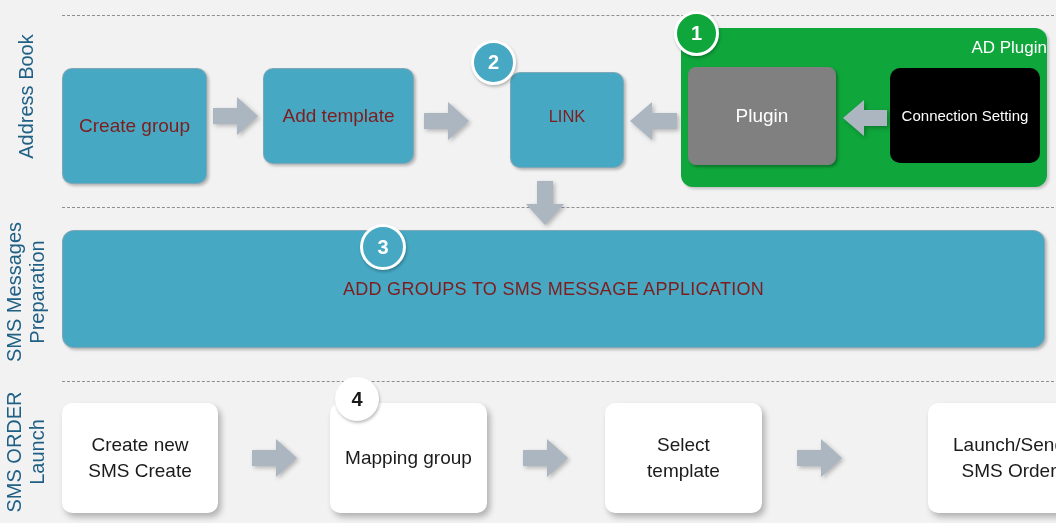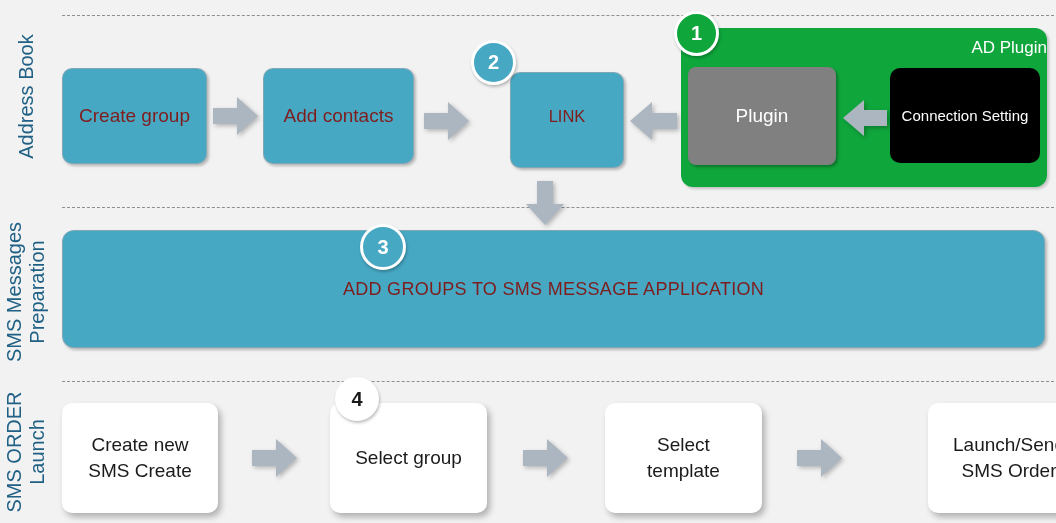--- a/index.html
+++ b/index.html
@@ -79,29 +79,29 @@
   <div class="lane-label" style="left:-74px;top:269px;height:46px;line-height:23px">
     <div>SMS Messages</div>
     <div>Preparation</div>
   </div>
 
   <div class="lane-label" style="left:-74px;top:429px;height:46px;line-height:23px">
     <div>SMS ORDER</div>
     <div>Launch</div>
   </div>
 
-  <div class="box teal" style="left:62px;top:68px;width:145px;height:96px">Create group</div>
+  <div class="box teal" style="left:62px;top:68px;width:145px;height:116px">Create group</div>
 
   <div class="arrow" style="left:213px;top:95px">
     <svg width="45" height="42" viewBox="0 0 45 42">
         <polygon points="0,13 24,13 24,2 45,21 24,40 24,29 0,29"></polygon>
       </svg>
   </div>
 
-  <div class="box teal" style="left:263px;top:68px;width:151px;height:96px">Add contacts</div>
+  <div class="box teal" style="left:263px;top:68px;width:151px;height:96px">Add template</div>
 
   <div class="arrow" style="left:424px;top:100px">
     <svg width="45" height="42" viewBox="0 0 45 42">
         <polygon points="0,13 24,13 24,2 45,21 24,40 24,29 0,29"></polygon>
       </svg>
   </div>
 
   <div class="box teal link-box" style="left:510px;top:72px;width:114px;height:96px">
     <div class="link-title">LINK</div>
   </div>
@@ -141,21 +141,21 @@
     <span class="wrap" style="max-width:115px">Create new SMS Create</span>
   </div>
 
   <div class="arrow" style="left:252px;top:437px">
     <svg width="45" height="42" viewBox="0 0 45 42">
         <polygon points="0,13 24,13 24,2 45,21 24,40 24,29 0,29"></polygon>
       </svg>
   </div>
 
   <div class="box white" style="left:330px;top:403px;width:157px;height:110px">
-    <span class="wrap">Select group</span>
+    <span class="wrap">Mapping group</span>
   </div>
   <div class="badge b-white" style="left:335px;top:377px;width:44px;height:44px">4</div>
 
   <div class="arrow" style="left:523px;top:437px">
     <svg width="45" height="42" viewBox="0 0 45 42">
         <polygon points="0,13 24,13 24,2 45,21 24,40 24,29 0,29"></polygon>
       </svg>
   </div>
 
   <div class="box white" style="left:605px;top:403px;width:157px;height:110px">

